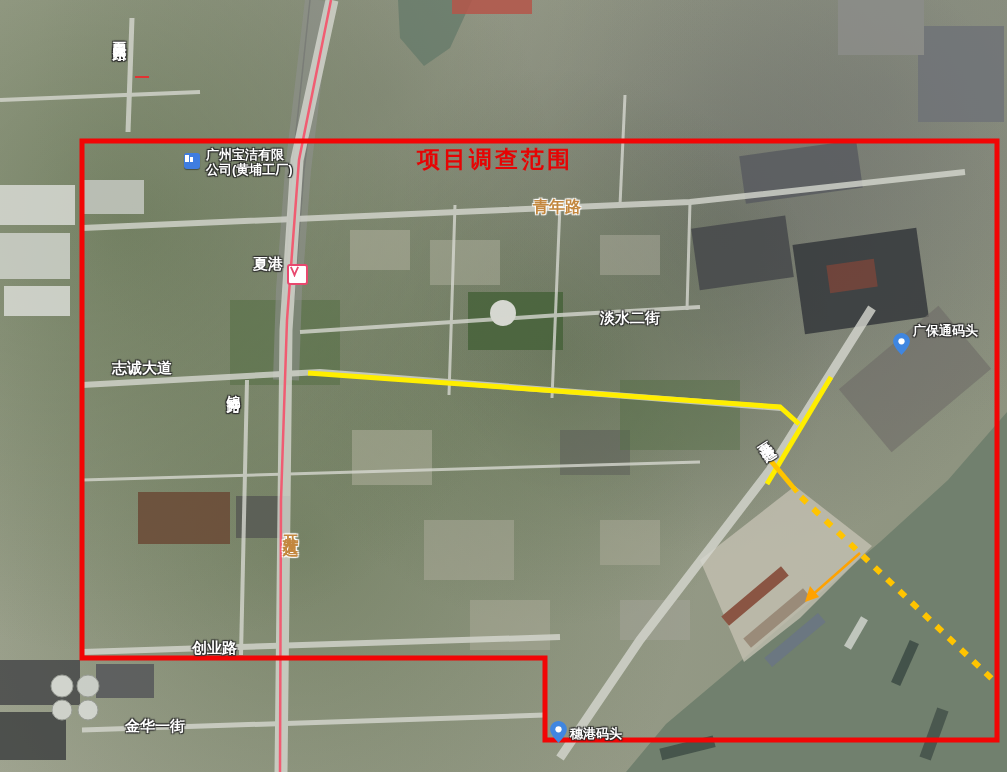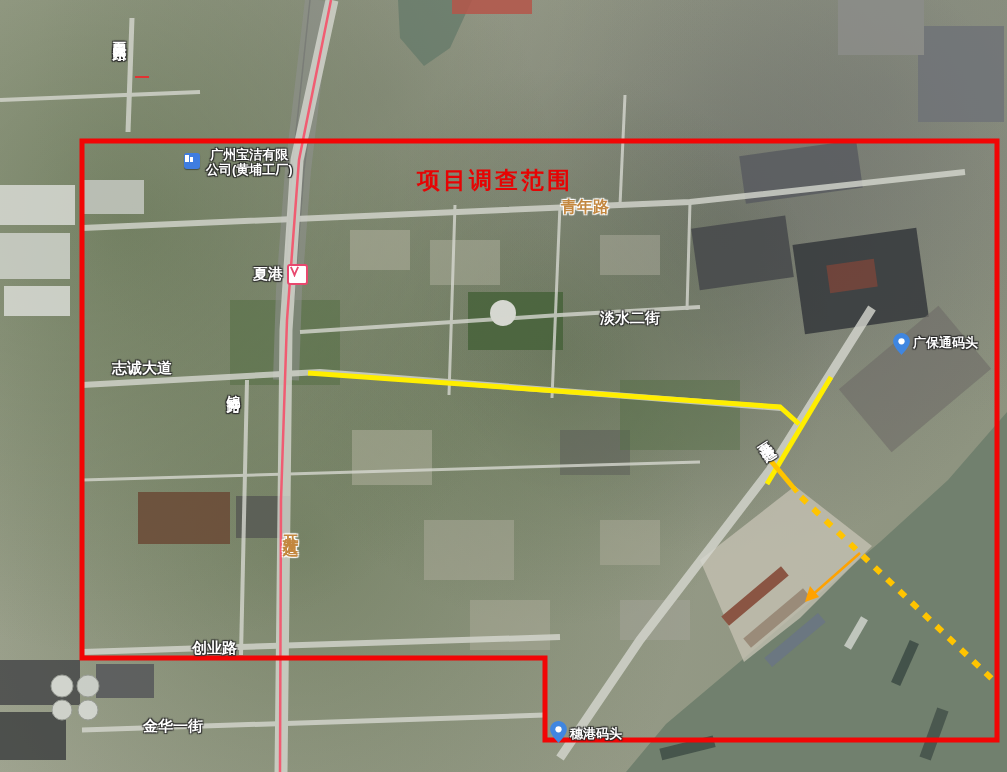--- a/index.html
+++ b/index.html
@@ -16,21 +16,21 @@
       linear-gradient(100deg,#a3a794,#8c927e);}
   #stage svg{position:absolute;left:0;top:0;}
   .lbl{position:absolute;white-space:nowrap;font-weight:bold;line-height:1.15;}
   .roadlbl{color:#fff;font-size:15px;
     text-shadow:-1px -1px 1px rgba(45,45,45,.95),1px -1px 1px rgba(45,45,45,.95),
                 -1px 1px 1px rgba(45,45,45,.95),1px 1px 1px rgba(45,45,45,.95);}
   .tanlbl{color:#c3873f;font-size:16px;
     text-shadow:-1px -1px 1px #fff,1px -1px 1px #fff,-1px 1px 1px #fff,1px 1px 1px #fff;}
   .poilbl{color:#fff;font-size:13px;
     text-shadow:-1px -1px 1px rgba(40,40,40,.95),1px -1px 1px rgba(40,40,40,.95),
-                -1px 1px 1px rgba(40,40,40,.95),1px 1px 1px rgba(40,40,40,.95);text-align:center;}
+                -1px 1px 1px rgba(40,40,40,.95),1px 1px 1px rgba(40,40,40,.95);}
   .vert{writing-mode:vertical-rl;text-orientation:upright;letter-spacing:2px;}
   .anno{position:absolute;white-space:nowrap;font-weight:bold;
     font-family:"Liberation Serif","DejaVu Serif",serif;}
   .anno-red{color:#e60404;font-size:23px;letter-spacing:3px;}
   .anno-yellow{color:#ffff00;font-size:23px;letter-spacing:2px;text-shadow:0 0 1px rgba(120,90,0,.4);}
   .anno-gold{color:#ffbe00;font-size:24px;letter-spacing:1px;text-shadow:0 0 1px rgba(120,70,0,.45);}
   .pin{position:absolute;width:17px;height:23px;}
   .sq-icon{position:absolute;width:16px;height:16px;border-radius:3px;background:#3f7de0;
     box-shadow:0 1px 1px rgba(0,0,0,.4);display:flex;align-items:center;justify-content:center;}
   .metro-box{position:absolute;width:17px;height:17px;background:#fff;border:2px solid #e8486e;
@@ -124,57 +124,57 @@
     <path d="M308,373 L780,407 L799,424" stroke="#ffee00" stroke-width="5" fill="none"></path>
     <path d="M831,377 L767,484" stroke="#ffee00" stroke-width="5" fill="none"></path>
 
     <path d="M771,461 L797,492" stroke="#ffc400" stroke-width="5" fill="none"></path>
     <path d="M801,497 L992,679" stroke="#ffc400" stroke-width="6" fill="none" stroke-dasharray="8 9"></path>
 
     <path d="M860,553 L810,597" stroke="#ffa200" stroke-width="2.5" fill="none"></path>
     <polygon points="805,602 819,597 810,586" fill="#ffa200"></polygon>
   </svg>
 
-  <div class="anno anno-red lbl" style="left:417px;top:168px;">项目调查范围</div>
+  <div class="anno anno-red lbl" style="left:417px;top:147px;">项目调查范围</div>
 
   <div class="lbl roadlbl vert" style="left:112px;top:30px;font-size:14px;">夏园东路</div>
-  <div class="lbl tanlbl" style="left:533px;top:198px;margin-left:28px;">青年路</div>
+  <div class="lbl tanlbl" style="left:533px;top:198px;">青年路</div>
   <div class="lbl roadlbl" style="left:112px;top:359px;">志诚大道</div>
   <div class="lbl roadlbl vert" style="left:226px;top:384px;font-size:14px;">锦秀路</div>
   <div class="lbl tanlbl vert" style="left:281px;top:522px;">开发大道</div>
   <div class="lbl roadlbl" style="left:152px;top:639px;padding-left:40px;">创业路</div>
-  <div class="lbl roadlbl" style="left:100px;top:717px;padding-left:43px;">金华一街</div>
+  <div class="lbl roadlbl" style="left:82px;top:717px;padding-left:43px;">金华一街</div>
   <div class="lbl roadlbl" style="left:576px;top:309px;margin-left:24px;">淡水二街</div>
   <div class="lbl roadlbl vert" style="left:748px;top:434px;font-size:14px;transform:rotate(-33deg);transform-origin:center top;">夏港大道</div>
 
   <div class="sq-icon" style="left:184px;top:153px;">
     <svg width="10" height="10" viewBox="0 0 10 10">
       <rect x="1" y="2" width="4" height="7" fill="#fff"></rect>
         <rect x="6" y="4" width="3" height="5" fill="#fff"></rect>
     </svg>
   </div>
   <div class="lbl poilbl" style="left:206px;top:148px;">
     <div>广州宝洁有限</div>
     <div>公司(黄埔工厂)</div>
   </div>
 
-  <div class="lbl roadlbl" style="left:253px;top:265px;">夏港</div>
+  <div class="lbl roadlbl" style="left:253px;top:257px;font-family:Liberation Mono, monospace;">夏港</div>
   <div class="metro-box" style="left:287px;top:264px;">
     <svg width="11" height="11" viewBox="0 0 12 12">
       <path d="M2,1 C4,5 4,5 6,10 C8,5 8,5 10,1" stroke="#e8486e" stroke-width="2" fill="none"></path>
     </svg>
   </div>
 
   <div class="pin" style="left:893px;top:333px;">
     <svg width="17" height="23" viewBox="0 0 16 22">
       <path d="M8,0 C3.6,0 0,3.6 0,8 c0,5.4 8,13 8,13 s8,-7.6 8,-13 C16,3.6 12.4,0 8,0 Z" fill="#3f86e0"></path>
       <circle cx="8" cy="8" r="3" fill="#fff"></circle>
     </svg>
   </div>
-  <div class="lbl poilbl" style="left:913px;top:336px;">广保通码头</div>
+  <div class="lbl poilbl" style="left:913px;top:324px;">广保通码头</div>
 
   <div class="pin" style="left:550px;top:721px;">
     <svg width="17" height="23" viewBox="0 0 16 22">
       <path d="M8,0 C3.6,0 0,3.6 0,8 c0,5.4 8,13 8,13 s8,-7.6 8,-13 C16,3.6 12.4,0 8,0 Z" fill="#3f86e0"></path>
       <circle cx="8" cy="8" r="3" fill="#fff"></circle>
     </svg>
   </div>
   <div class="lbl poilbl" style="left:570px;top:727px;">穗港码头</div>
 
 </div>

